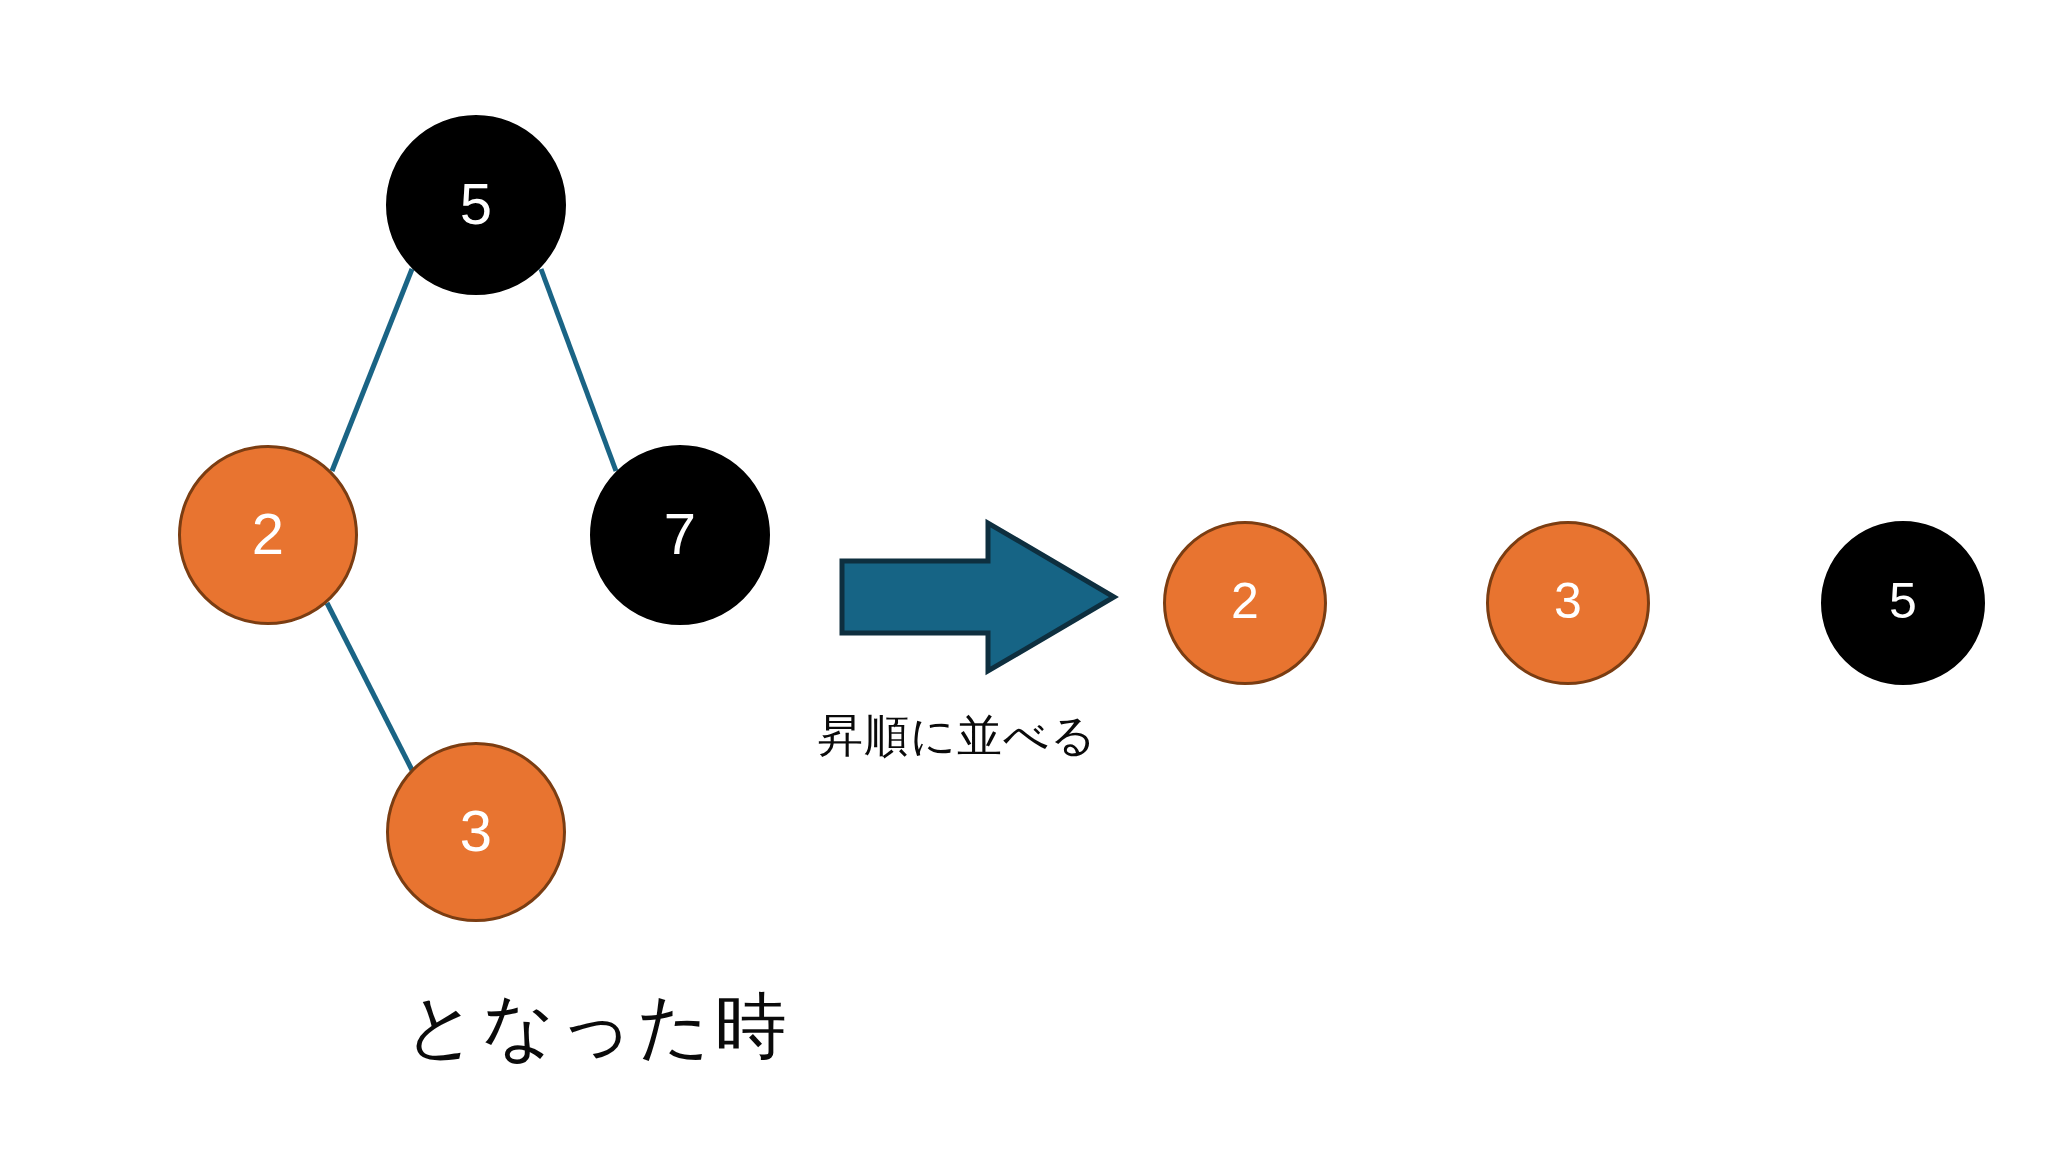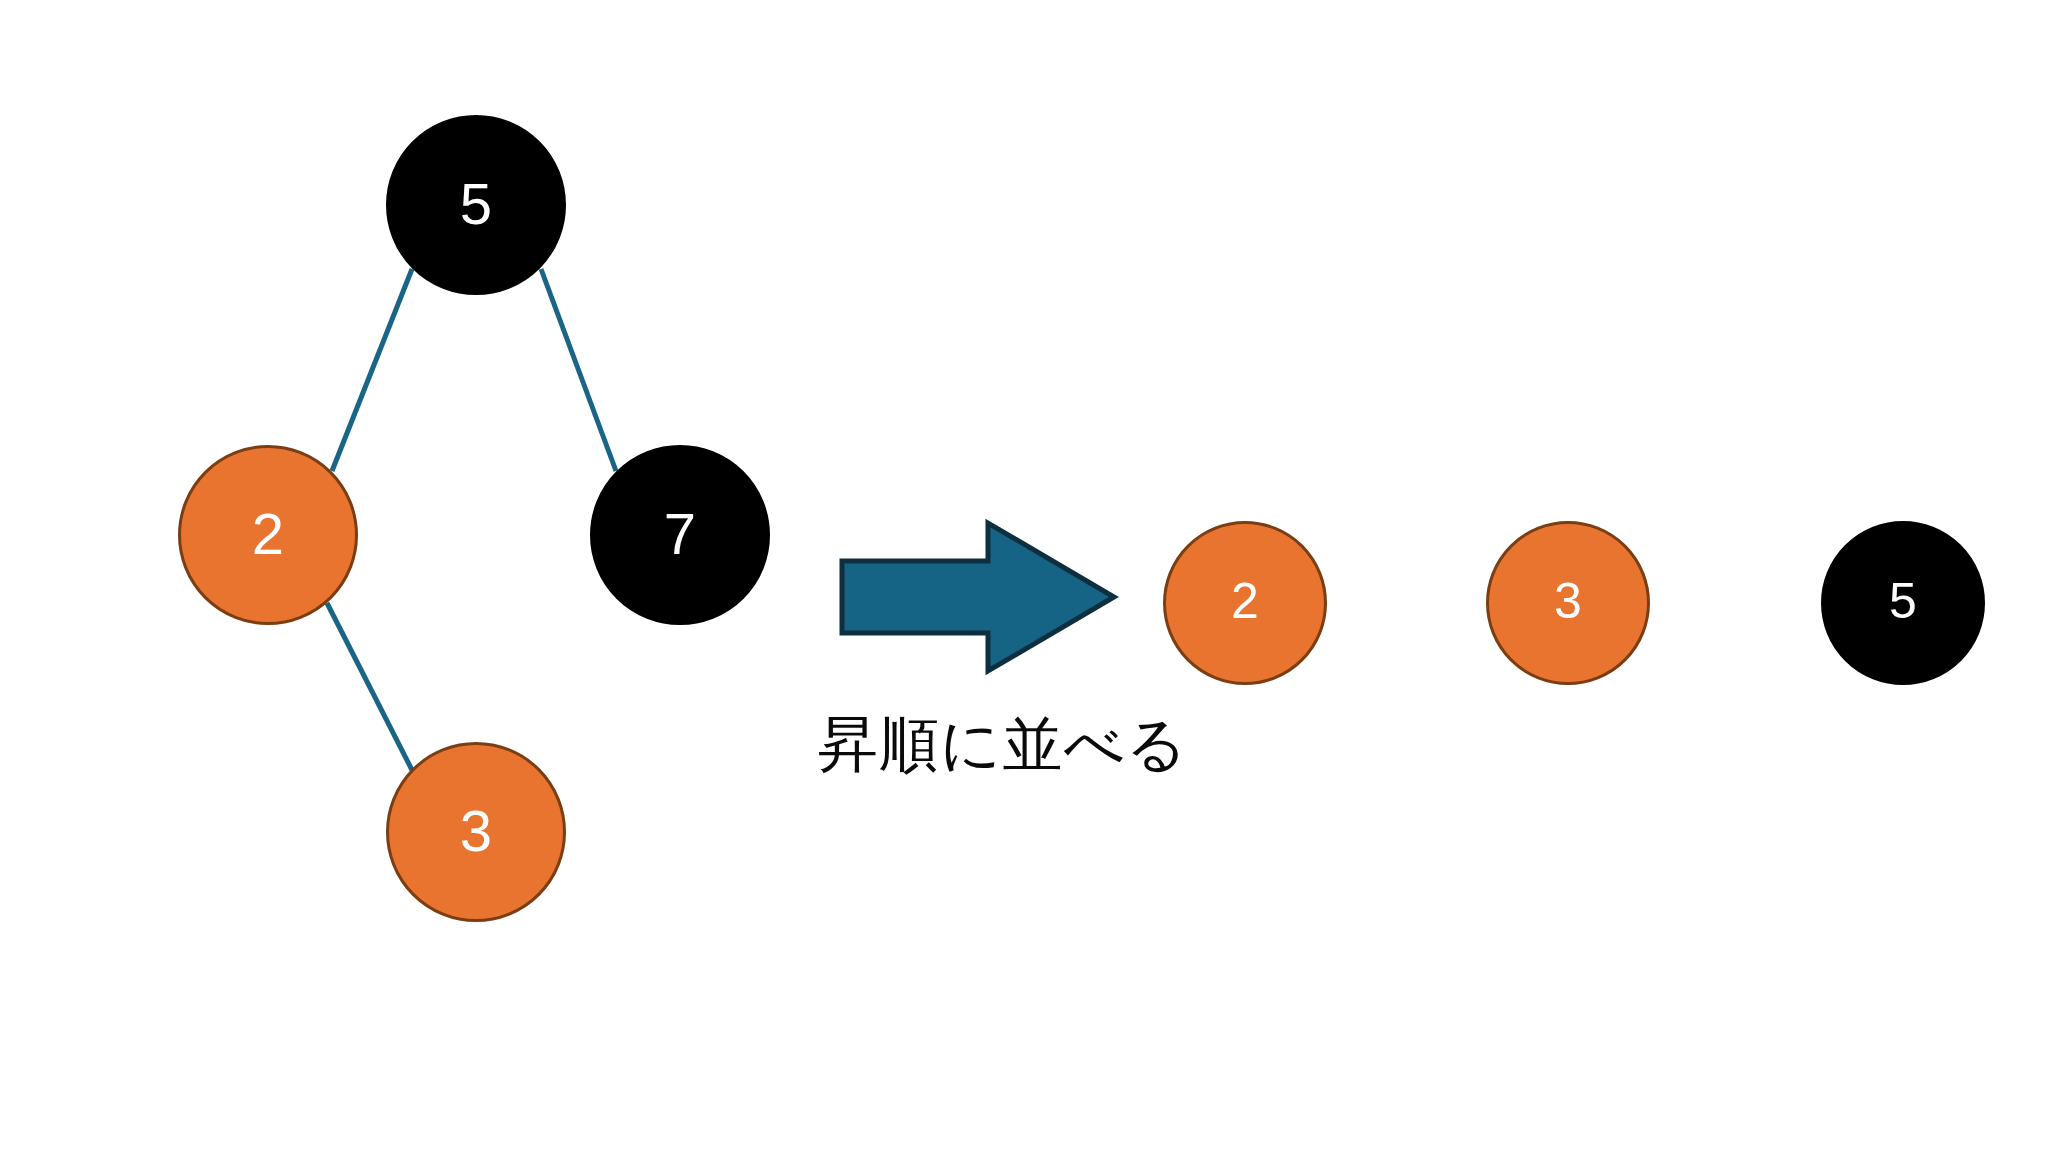--- a/index.html
+++ b/index.html
@@ -78,21 +78,21 @@
     position: absolute;
     color: #0a0a0a;
     font-family: "Liberation Serif", "DejaVu Serif", serif;
     white-space: nowrap;
     line-height: 1.1;
     user-select: none;
   }
   #caption-arrow {
     left: 818px;
     top: 712px;
-    font-size: 60px;
+    font-size: 45px;
     letter-spacing: 1px;
     text-align: center;
   }
   #caption-bottom {
     left: 404px;
     top: 988px;
     font-size: 72px;
     letter-spacing: 4px;
   }
 </style>
@@ -122,20 +122,21 @@
   <div class="node orange tree-node" style="left:386px; top:742px;">
     <span class="node-label">3</span>
   </div>
 
   <svg id="arrow-shape" style="left:836px; top:517px;" width="284" height="160" viewBox="0 0 284 160" aria-hidden="true">
     <polygon points="6,44 152,44 152,6 278,80 152,154 152,116 6,116" fill="#166485" stroke="#0E2F3F" stroke-width="5" stroke-linejoin="miter"></polygon>
   </svg>
 
   <div class="caption" id="caption-arrow">昇順に並べる</div>
 
+  <div class="caption" id="caption-bottom">となった時</div>
 
   <div class="node orange result-node" style="left:1163px; top:521px;">
     <span class="node-label">2</span>
   </div>
 
   <div class="node orange result-node" style="left:1486px; top:521px;">
     <span class="node-label">3</span>
   </div>
 
   <div class="node black result-node" style="left:1821px; top:521px;">

